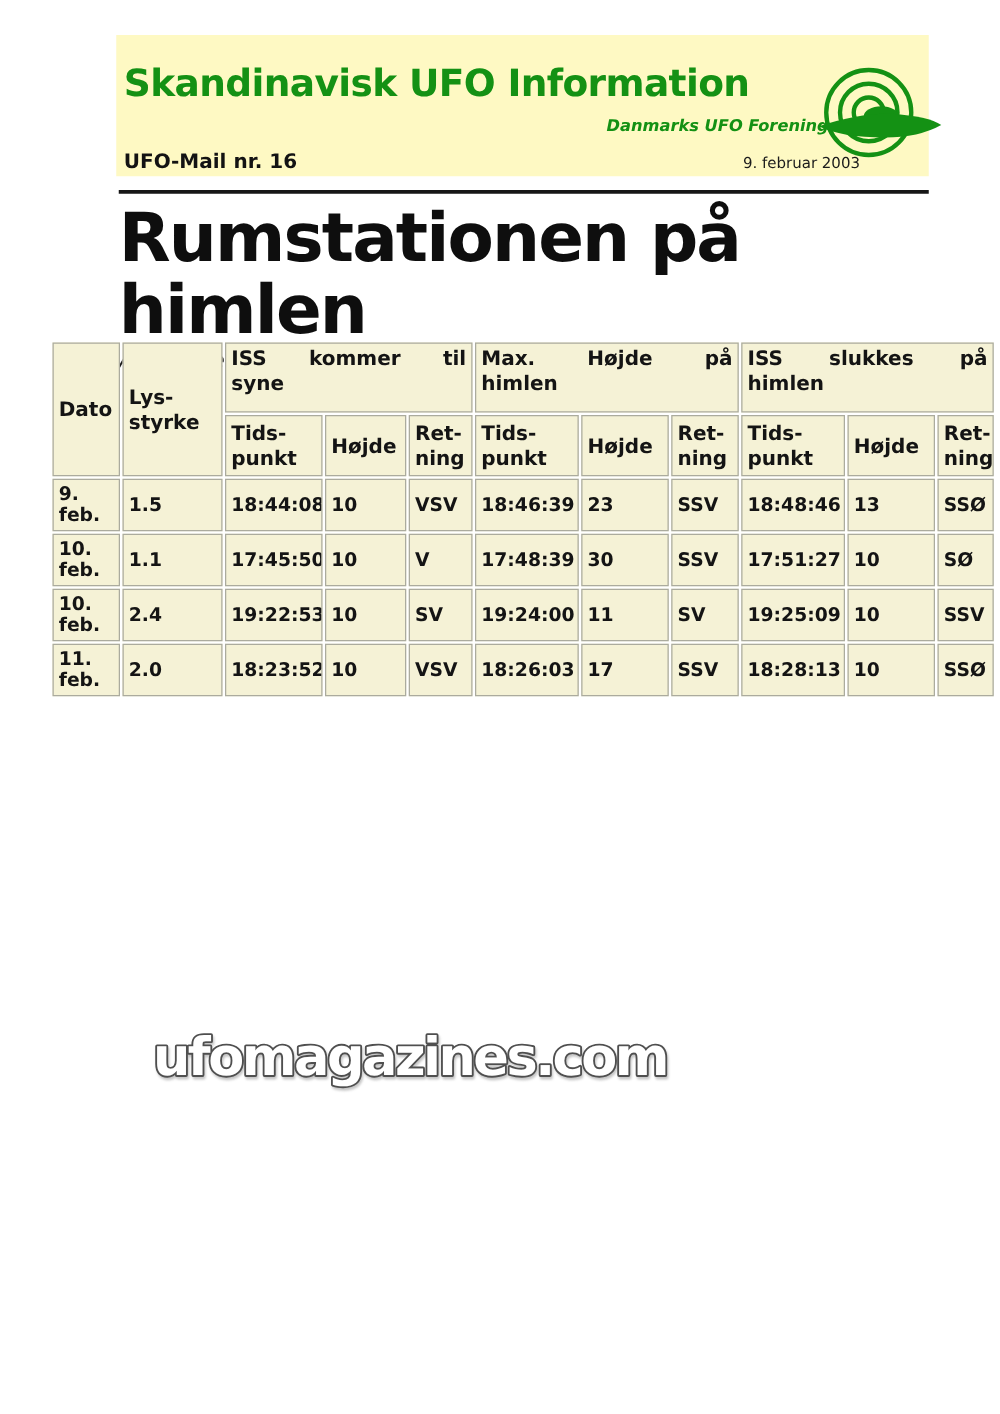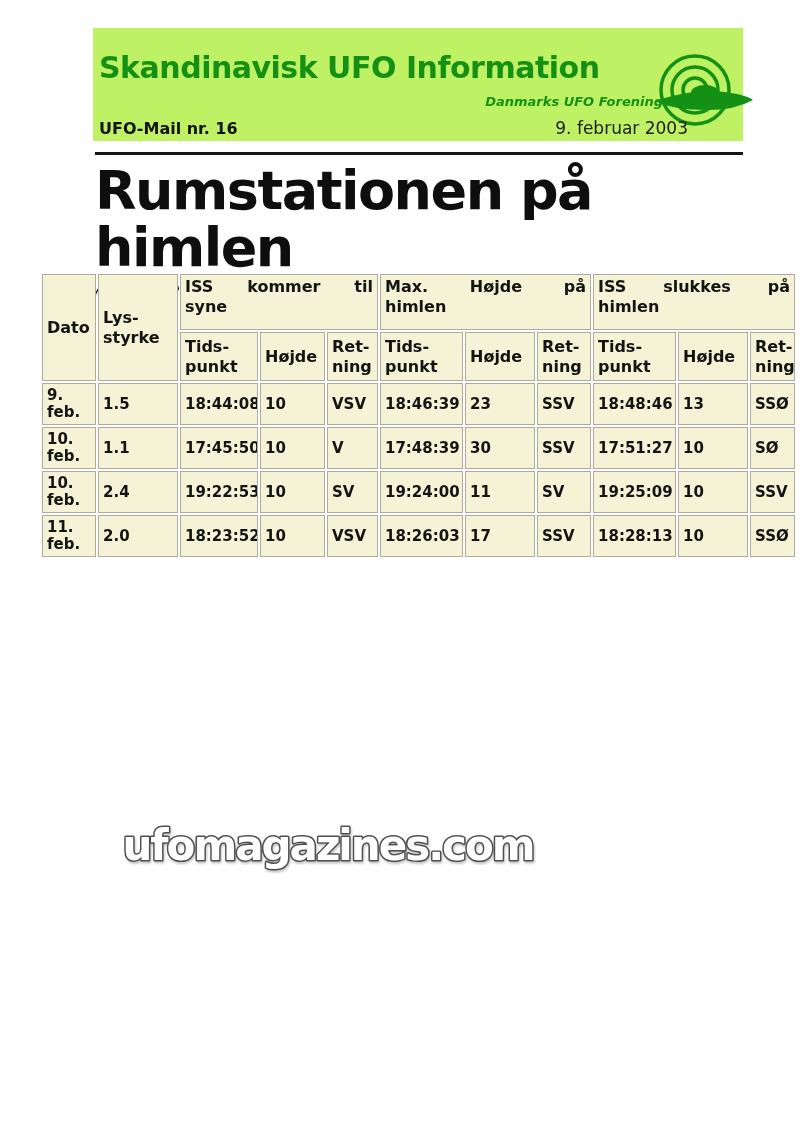--- a/index.html
+++ b/index.html
@@ -3,38 +3,38 @@
 <meta charset="utf-8">
 <style>
   * { box-sizing: border-box; margin: 0; padding: 0; }
   html,body { background:#ffffff; }
   body { font-family: "DejaVu Sans", "Liberation Sans", sans-serif; color:#161616; }
   .page { position:relative; width:800px; height:1131px; background:#fff; overflow:hidden; margin:0 auto; }
 
   
   .masthead {
     position:absolute; left:93px; top:28px; width:650px; height:113px;
-    background:#bef264;
+    background:#fef9c3;
   }
   .masthead-title {
     position:absolute; left:6px; top:22px; width:560px;
     font-size:30px; font-weight:bold; color:#149114; letter-spacing:-0.5px;
     white-space:nowrap;
   }
   .masthead-org {
     position:absolute; right:80px; top:66px;
     font-size:13px; font-weight:bold; font-style:italic; color:#149114;
   }
   .masthead-footer {
     position:absolute; left:0; bottom:3px; width:100%;
     display:flex; justify-content:space-between; align-items:baseline;
     padding:0 55px 0 6px;
   }
   .masthead-issue { font-size:16px; font-weight:bold; color:#131313; }
-  .masthead-date  { font-size:17px; color:#1c1c1c; }
+  .masthead-date  { font-size:12px; color:#1c1c1c; }
   .logo { position:absolute; right:-12px; top:16px; width:102px; height:92px; }
 
   
   .rule { position:absolute; left:95px; top:152px; width:648px; height:3px; background:#161616; }
 
   
   .article { position:absolute; left:95px; top:160px; width:650px; }
   .article h1 {
     font-size:54px; font-weight:bold; letter-spacing:-1.5px;
     line-height:1.05; padding-top:3px; color:#0e0e0e;

